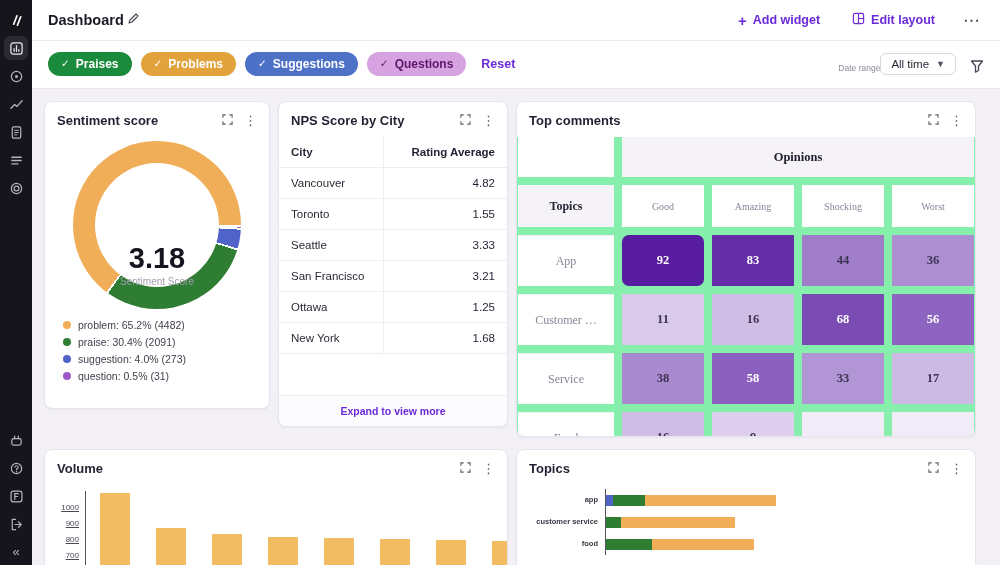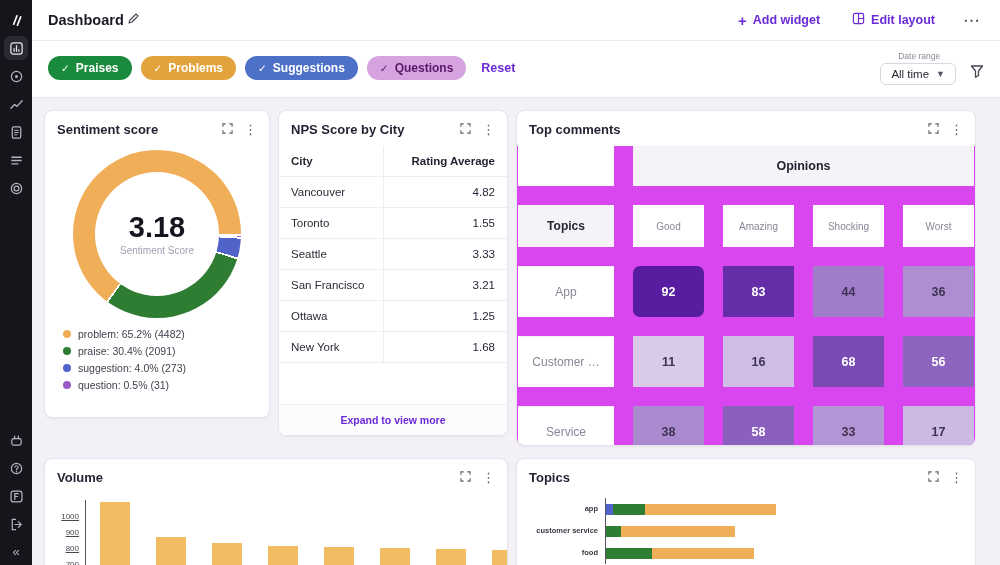--- a/index.html
+++ b/index.html
@@ -60,21 +60,21 @@
     border:none; border-radius:14px; padding:6px 13px; cursor:pointer;
     font-size:12px; font-weight:700; font-family:inherit;
     display:flex; align-items:center; gap:6px; line-height:1;
   }
   .chip-check { font-size:10.5px; }
   .reset-btn {
     background:none; border:none; cursor:pointer; font-family:inherit;
     color:#6c2bd9; font-weight:700; font-size:12.5px; 
   }
   .filter-right { display:flex; align-items:center; gap:14px; }
-  .date-wrap { display:flex; flex-direction:column; align-items:center; }
+  .date-wrap { display:flex; align-items:flex-end; }
   .date-label { font-size:8.5px; color:#8d8899; margin:0 0 2px 2px; }
   .date-box {
     border:1px solid #d9d5e2; border-radius:6px; background:#fff; cursor:pointer;
     padding:4px 10px; font-size:11.5px; color:#2c2736; font-family:inherit;
     display:flex; align-items:center; gap:7px;
   }
   .caret { font-size:9px; color:#55505f; }
   .funnel-btn { margin-top:8px; }
 
   
@@ -94,42 +94,42 @@
   #card-nps { width:230px; height:326px; display:flex; flex-direction:column; }
   #card-top-comments { width:460px; height:336px; }
   #card-volume { width:464px; height:230px; }
   #card-topics { width:460px; height:230px; }
 
   
   .donut-wrap { display:flex; justify-content:center; padding:4px 0 0; }
   .donut { width:168px; height:168px; border-radius:50%; position:relative; }
   .donut-hole {
     position:absolute; inset:22px; background:#fff; border-radius:50%;
-    display:flex; flex-direction:column; align-items:center; justify-content:center;
+    display:flex; flex-direction:column; align-items:center; justify-content:flex-end;
   }
   .score { font-size:29px; font-weight:700; color:#17141f; line-height:1.05; }
   .score-caption { font-size:10px; color:#a49eb2; margin-top:3px; }
   .legend { list-style:none; margin:10px 0 0; padding:0 0 0 18px; }
   .legend li { display:flex; align-items:center; gap:7px; font-size:10.5px; color:#46404f; margin:5px 0; }
   .dot { width:8px; height:8px; border-radius:50%; flex-shrink:0; }
 
   
   .nps-table { width:100%; border-collapse:collapse; font-size:11.5px; }
   .nps-table th { font-weight:700; color:#241f31; }
   .nps-table th, .nps-table td { padding:9px 12px; border-bottom:1px solid #efedf3; }
   .nps-table th:first-child, .nps-table td:first-child { border-right:1px solid #efedf3; width:46%; text-align:left; color:#2e2937; }
   .nps-table th:last-child, .nps-table td:last-child { text-align:right; }
   .nps-footer {
     margin-top:auto; border-top:1px solid #efedf3; background:#fcfbfd;
     width:100%; text-align:center; padding:9px 0; cursor:pointer;
     color:#6c2bd9; font-size:10.5px; font-weight:700; font-family:inherit; border-left:none; border-right:none; border-bottom:none;
   }
 
   
-  .heatmap { display:grid; grid-template-columns:96px repeat(4,1fr); gap:19px; background:#d946ef; padding:0 1px; }
+  .heatmap { display:grid; grid-template-columns:96px repeat(4,1fr); gap:8px; background:#86efac; padding:0 1px;font-family:Liberation Serif, serif; }
   .hm-corner { background:#fff; height:40px; }
   .hm-opinions {
     grid-column:2/6; height:40px; background:#f5f3f8;
     display:flex; align-items:center; justify-content:center;
     font-size:12.5px; font-weight:700; color:#221d2e;
   }
   .hm-topics-head {
     height:42px; background:#f5f3f8; display:flex; align-items:center; justify-content:center;
     font-size:12px; font-weight:700; color:#2a2535;
   }

